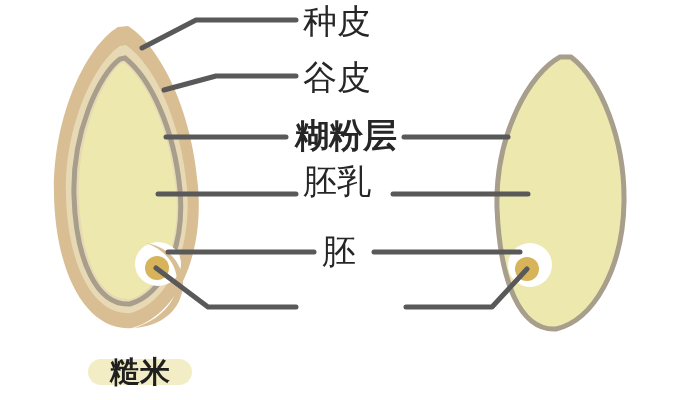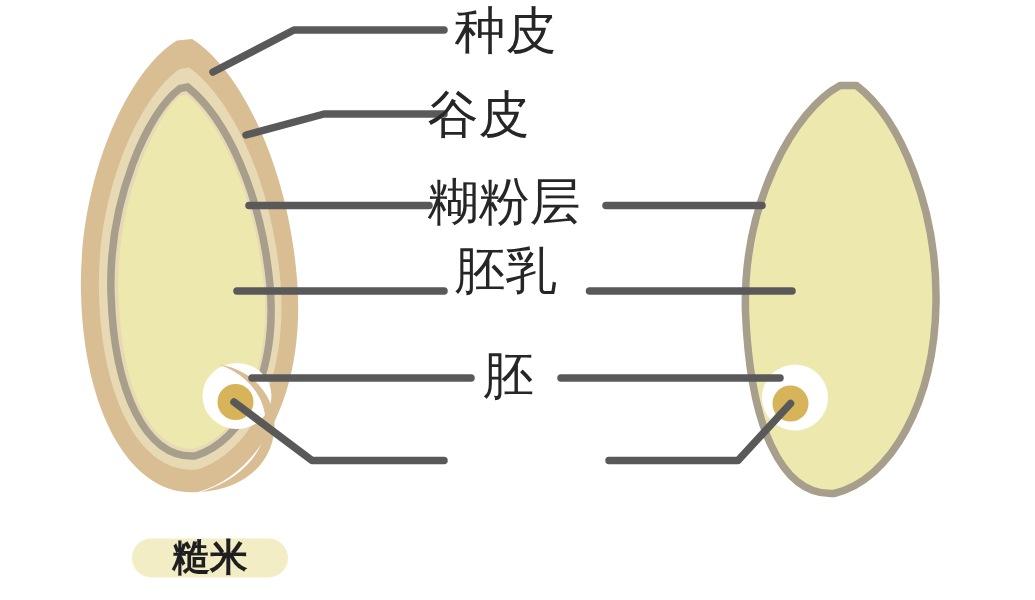--- a/index.html
+++ b/index.html
@@ -50,21 +50,21 @@
     height: 26px;
     border-radius: 13px;
     background: #F2EDC4;
     z-index: 0;
   }
   .caption-text {
     position: relative;
     z-index: 1;
     color: #1f1f1f;
     font-family: "DejaVu Sans", "Liberation Sans", sans-serif;
-    font-size: 25px;
+    font-size: 30px;
     line-height: 30px;
     font-weight: 700;
     white-space: nowrap;
   }
 </style>
 </head>
 <body>
 
 <div id="diagram">
 
@@ -141,23 +141,23 @@
       <line x1="168" y1="252" x2="314" y2="252"></line>
       <line x1="374" y1="252" x2="520" y2="252"></line>
 
       <polyline points="156,268 208,307 296,307"></polyline>
       <polyline points="527,269 492,307 406,307"></polyline>
     </g>
   </svg>
 
   <div class="label-text" style="left:303px; top:4px;">种皮</div>
 
-  <div class="label-text" style="left:285px; top:60px;">谷皮</div>
+  <div class="label-text" style="left:303px; top:60px;">谷皮</div>
 
-  <div class="label-text" style="left:285px; top:118px;">糊粉层</div>
+  <div class="label-text" style="left:295px; top:118px;font-weight:bold;">糊粉层</div>
 
   <div class="label-text" style="left:303px; top:164px;">胚乳</div>
 
   <div class="label-text" style="left:322px; top:234px;">胚</div>
 
 
   <div class="caption-wrap" style="left:88px; top:345px; width:104px; height:54px;">
     <div class="caption-pill"></div>
     <div class="caption-text">糙米</div>
   </div>

